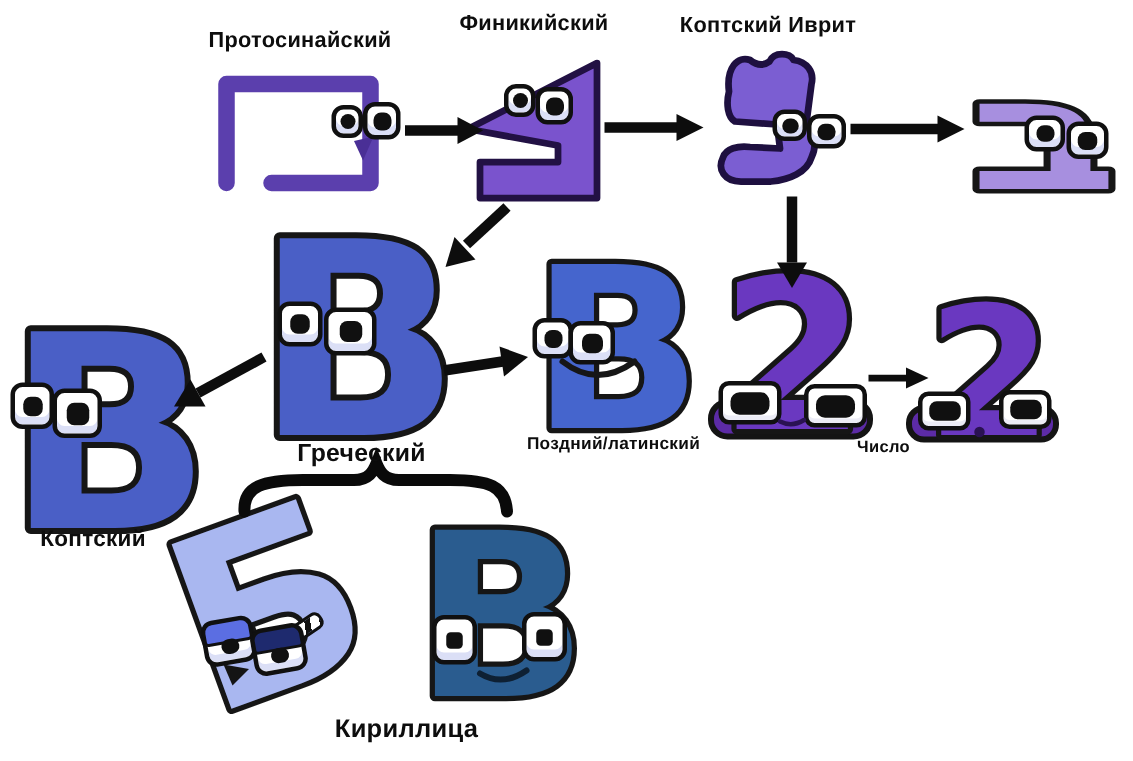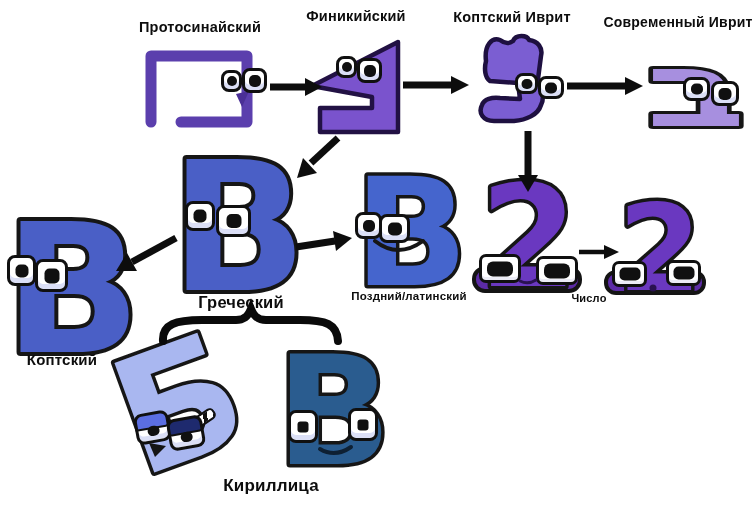--- a/index.html
+++ b/index.html
@@ -48,21 +48,20 @@
   }
 </style>
 </head>
 <body>
 
 <div class="canvas">
 
   <div class="lbl" style="left:356px;top:8px;font-size:14.5px">Финикийский</div>
   <div class="lbl" style="left:200px;top:19px;font-size:14.5px">Протосинайский</div>
   <div class="lbl" style="left:512px;top:9px;font-size:14.5px">Коптский Иврит</div>
-  <div class="lbl" style="left:678px;top:14px;font-size:14px">Современный Иврит</div>
   <div class="lbl" style="left:241px;top:293px;font-size:16.5px">Греческий</div>
   <div class="lbl" style="left:409px;top:290px;font-size:11.5px">Поздний/латинский</div>
   <div class="lbl" style="left:589px;top:292px;font-size:11px">Число</div>
   <div class="lbl" style="left:62px;top:351px;font-size:15px">Коптский</div>
   <div class="lbl" style="left:271px;top:476px;font-size:17px">Кириллица</div>
 
   <div class="chr" style="left:135px;top:42px">
     <svg width="135" height="92" viewBox="0 0 135 92">
       <path d="M 16 80 L 16 14 L 112 14 L 112 80 L 46 80" fill="none" stroke-width="11" stroke-linecap="round" stroke-linejoin="round" stroke="#5b3fad"></path>
       <polygon points="101,52 114,49 107,65" fill="#4a2f96"></polygon>

